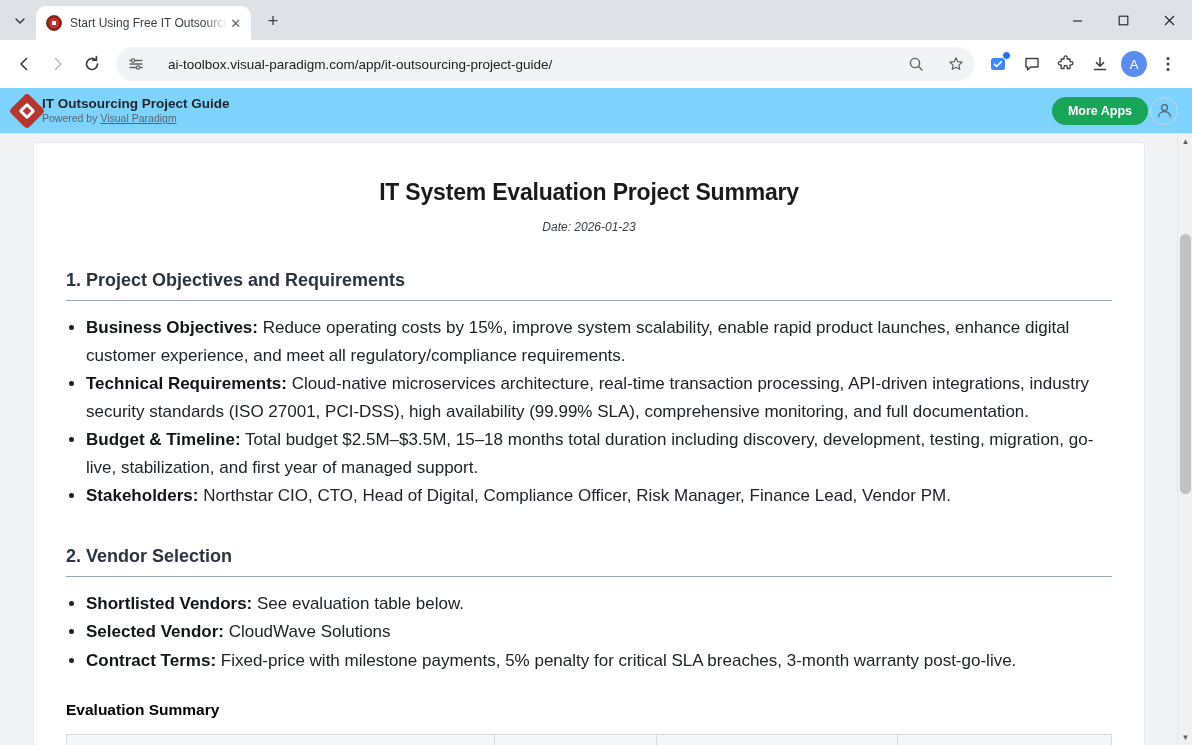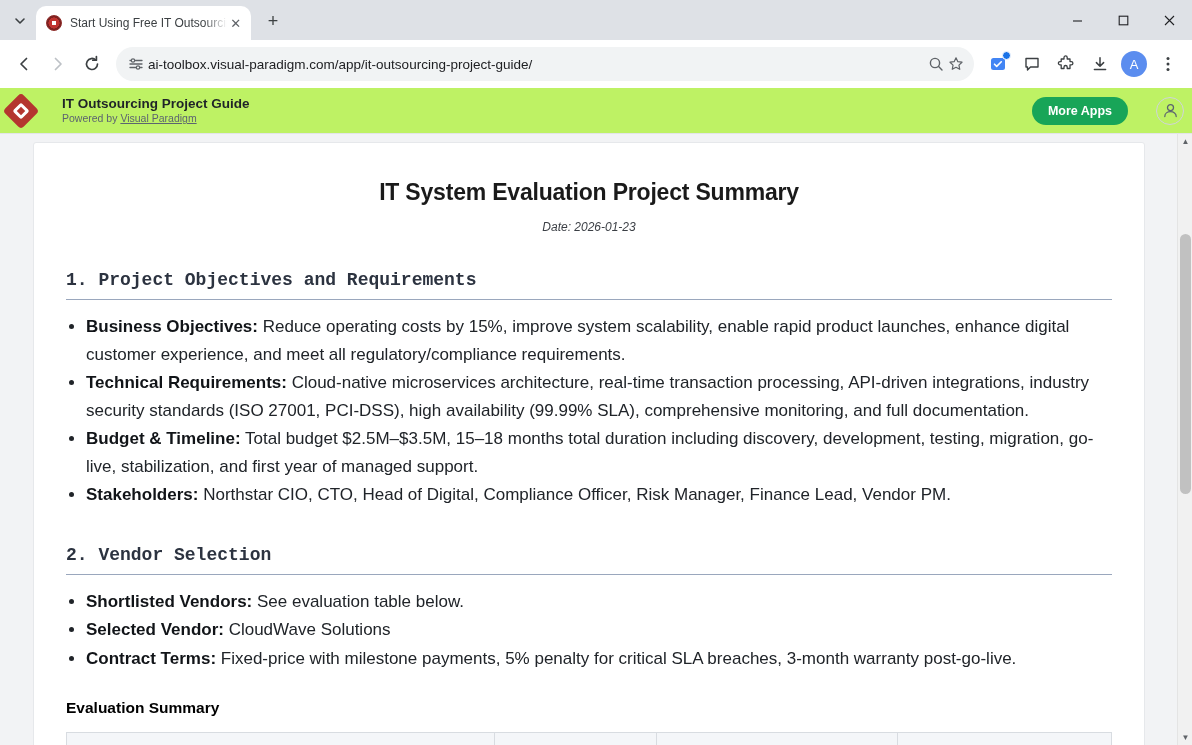--- a/index.html
+++ b/index.html
@@ -49,37 +49,37 @@
   .tab-close { width: 20px; height: 20px; display: flex; align-items: center; justify-content: center; color: #5f6368; font-size: 13px; border-radius: 50%; }
   .newtab { width: 28px; height: 28px; margin: 0 0 5px 8px; display: flex; align-items: center; justify-content: center; color: #3c4043; font-size: 18px; border-radius: 50%; }
   .wincontrols { position: absolute; right: 0; top: 0; height: 40px; display: flex; }
   .wincontrol { width: 46px; height: 40px; display: flex; align-items: center; justify-content: center; color: #202124; }
 
   .toolbar { height: 48px; background: #ffffff; display: flex; align-items: center; padding: 0 8px; gap: 2px; }
   .tb-btn { width: 32px; height: 32px; border-radius: 50%; display: flex; align-items: center; justify-content: center; color: #5f6368; flex: 0 0 auto; }
   .omnibox {
     flex: 1 1 auto; height: 34px; background: #f1f3f4; border-radius: 17px;
     display: flex; align-items: center; padding: 0 10px 0 12px; margin: 0 6px;
-    gap: 4px;
+    gap: 24px;
   }
   .omnibox .url { font-size: 13.5px; color: #202124; flex: 1 1 auto; white-space: nowrap; overflow: hidden; }
   .profile-av {
     width: 26px; height: 26px; border-radius: 50%; background: #5b8def; color: #fff;
     font-size: 13px; display: flex; align-items: center; justify-content: center;
   }
   .ext-dot { position: relative; }
   .ext-dot::after {
     content: ""; position: absolute; right: 3px; top: 3px; width: 7px; height: 7px;
     border-radius: 50%; background: #1a73e8; border: 1px solid #fff;
   }
 
   
   .site-header {
-    height: 46px; background: #bef264; border-bottom: 1px solid #e3e5e8;
-    display: flex; align-items: center; padding: 0 8px; gap: 28px;
+    height: 46px; background: #7dd3fc; border-bottom: 1px solid #e3e5e8;
+    display: flex; align-items: center; padding: 0 14px; gap: 2px;
   }
   .logo-diamond {
     width: 26px; height: 26px; flex: 0 0 auto; position: relative;
   }
   .logo-diamond .outer {
     position: absolute; inset: 0; background: #b4362f; transform: rotate(45deg); border-radius: 4px;
   }
   .logo-diamond .inner {
     position: absolute; left: 7px; top: 7px; width: 12px; height: 12px; background: #ffffff;
     transform: rotate(45deg); border-radius: 2px;
@@ -110,21 +110,21 @@
     background: #ffffff; border: 1px solid #e6e8eb; border-radius: 3px;
     padding: 28px 32px 20px 32px;
   }
   .doc-title {
     text-align: center; font-size: 23px; font-weight: bold; color: #1a1a1a; margin: 8px 0 0 0;
     letter-spacing: -0.2px;
   }
   .doc-date { text-align: center; font-style: italic; font-size: 12px; color: #3b3f45; margin-top: 14px; }
   h2.sec {
     font-size: 18px; font-weight: bold; color: #2c3340; margin: 36px 0 0 0;
-    padding-bottom: 9px; border-bottom: 1px solid #9aa7bd; font-family: Liberation Mono, monospace;
+    padding-bottom: 9px; border-bottom: 1px solid #9aa7bd;
   }
   ul.doc { margin: 13px 0 0 0; padding-left: 20px; }
   ul.doc li {
     font-size: 17px; color: #202429; line-height: 1.62; margin-bottom: 1px;
   }
   ul.doc li b { color: #111418; }
   h3.sub { font-size: 15.5px; font-weight: bold; color: #000000; margin: 27px 0 0 0; }
   table.eval {
     width: 100%; border-collapse: collapse; margin-top: 15px; table-layout: fixed;
   }

